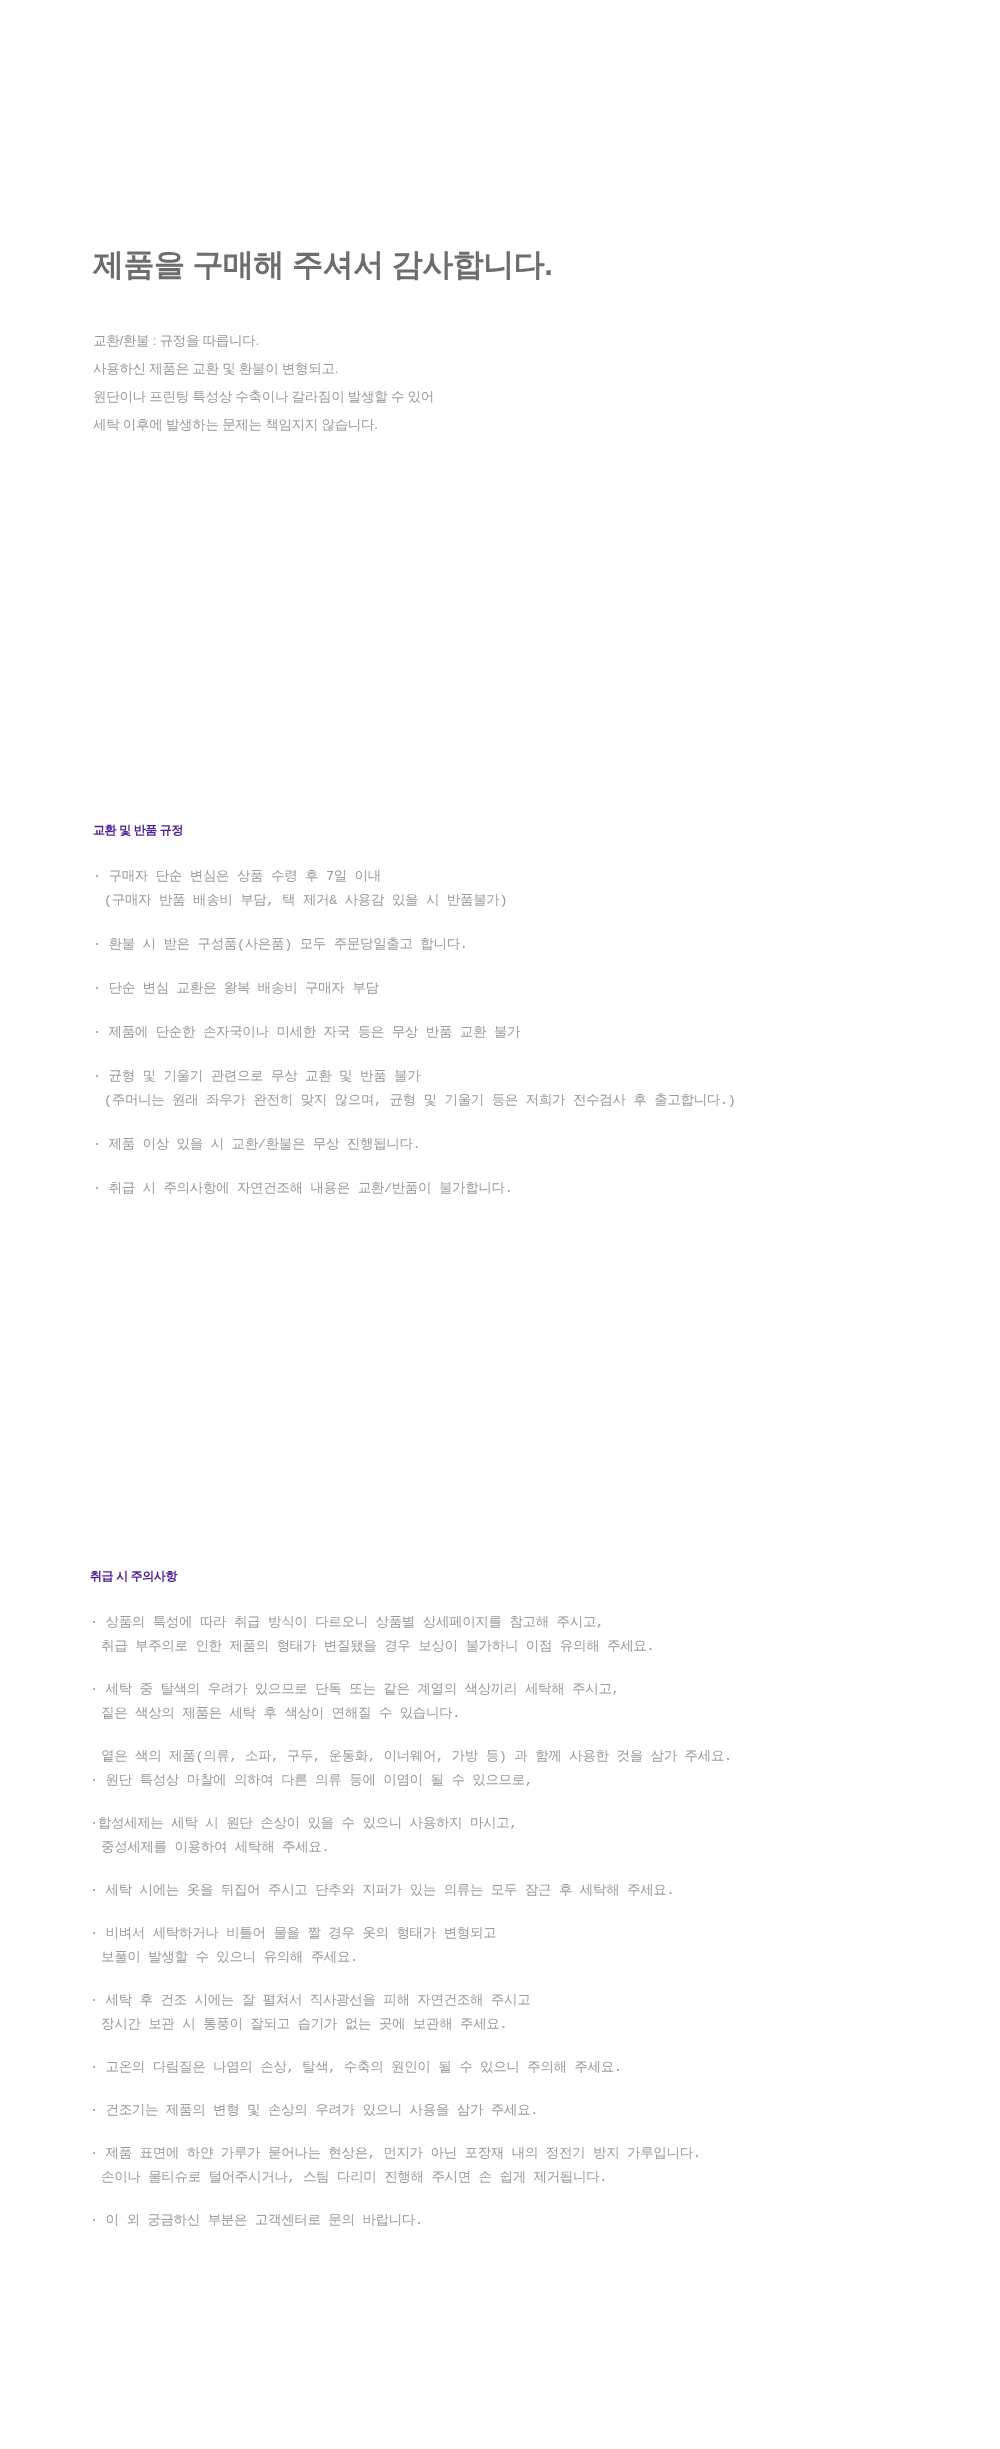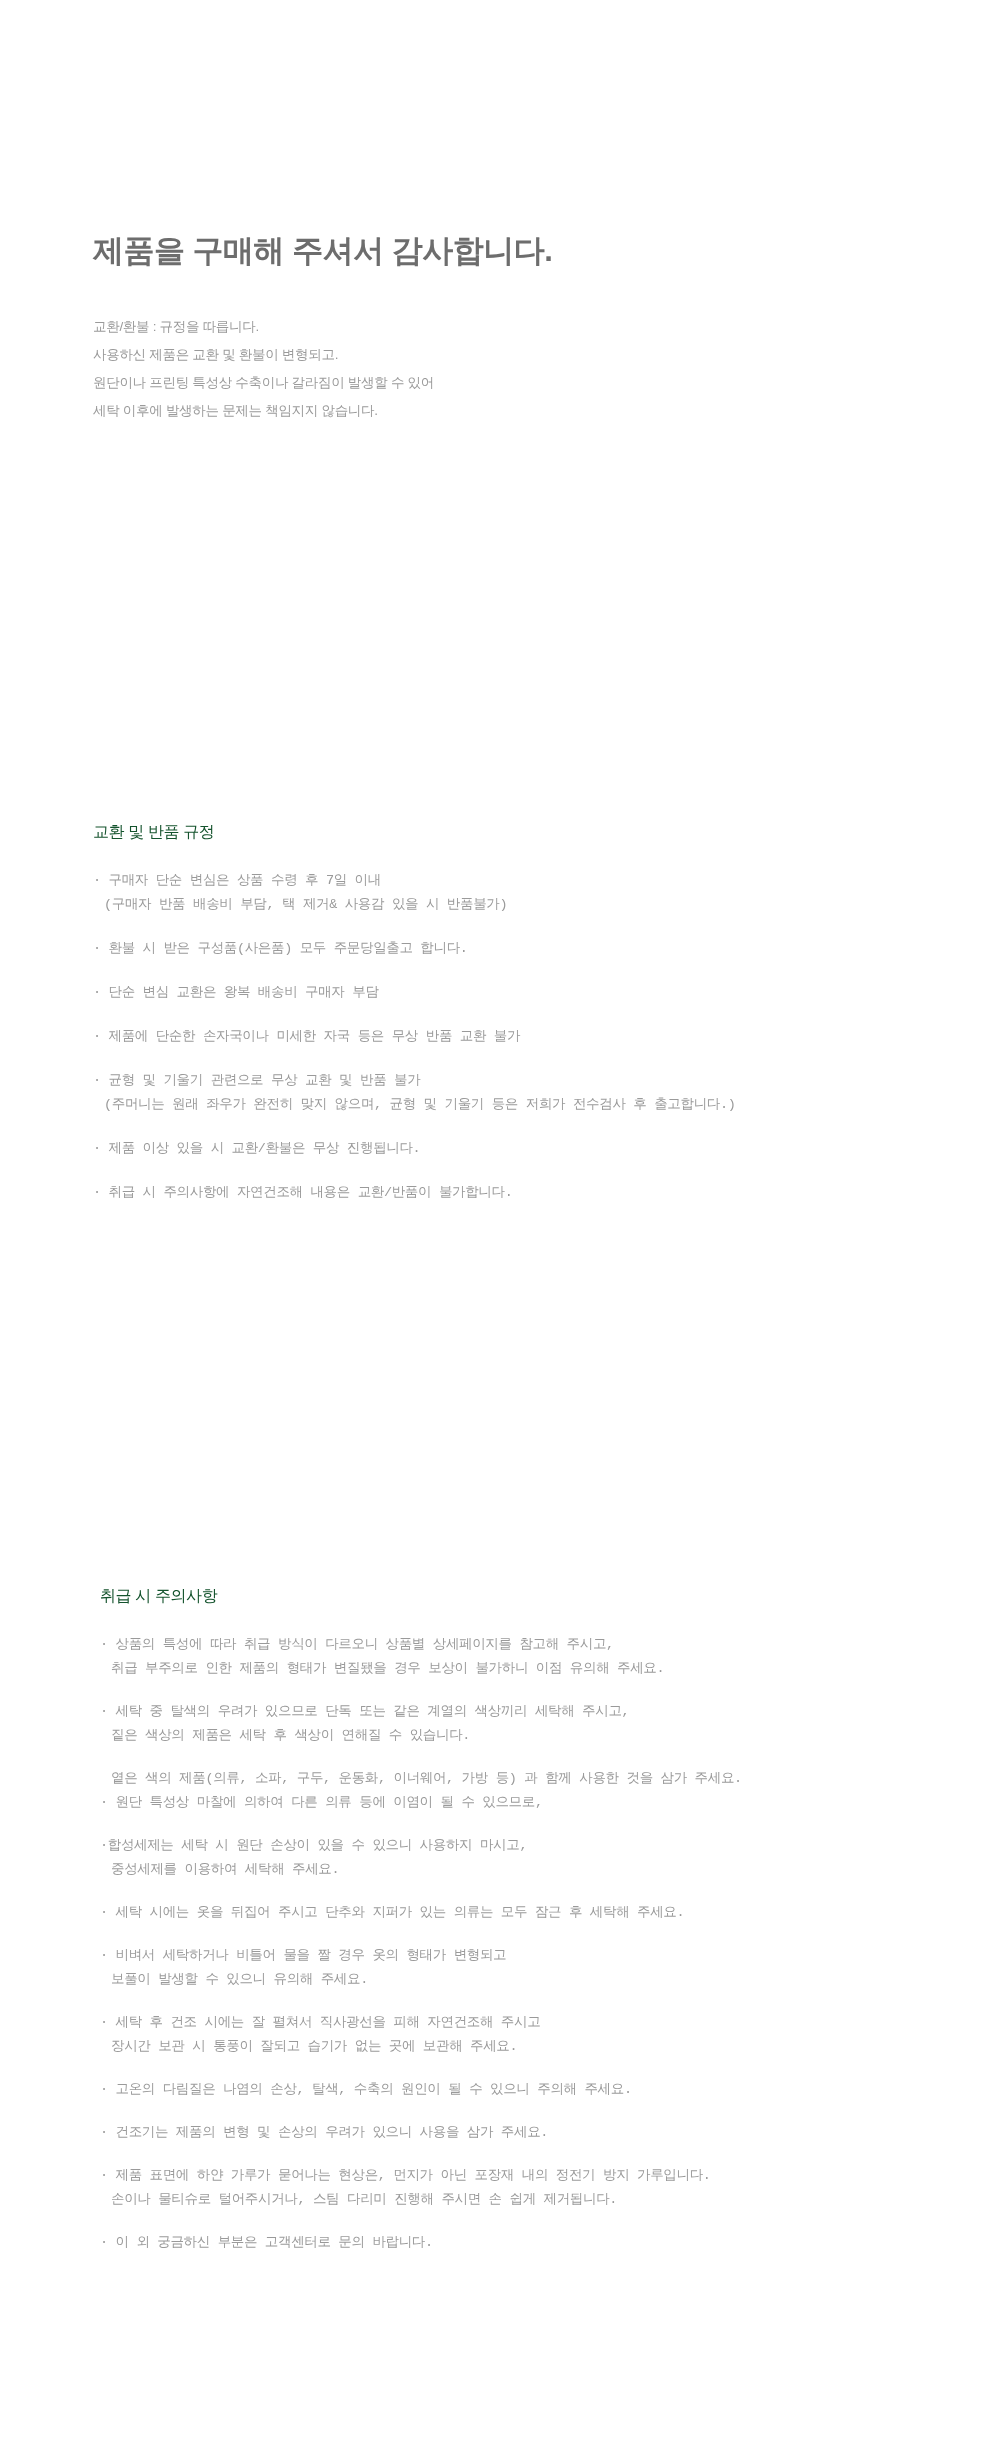--- a/index.html
+++ b/index.html
@@ -18,21 +18,21 @@
     position: relative;
     width: 1000px;
     min-height: 2449px;
     box-sizing: border-box;
   }
 
   
   .thanks-block {
     position: absolute;
     left: 93px;
-    top: 232px;
+    top: 246px;
     width: 820px;
   }
   .thanks-title {
     font-size: 31px;
     font-weight: bold;
     color: #6d6d6d;
     letter-spacing: -0.5px;
     margin: 0 0 44px 0;
     line-height: 1.2;
   }
@@ -41,40 +41,39 @@
     line-height: 2.08;
     color: #9a9a9a;
     letter-spacing: -0.3px;
   }
   .thanks-lines div {
     white-space: nowrap;
   }
 
   
   .sec-heading {
-    font-size: 16px;
-    font-weight: normal;
-    color: #14532d;
+    font-size: 12px;
+    font-weight: bold;
+    color: #4c1d95;
     letter-spacing: -0.4px;
     margin: 0 0 26px 0;
   }
 
   
   .exchange-block {
     position: absolute;
     left: 93px;
     top: 822px;
     width: 860px;
   }
   .return-block {
     position: absolute;
-    left: 100px;
+    left: 90px;
     top: 1568px;
     width: 880px;
-    margin-top: 18px;
   }
 
   .rule-list {
     list-style: none;
     margin: 0;
     padding: 0;
   }
   .rule-item {
     font-size: 13.5px;
     line-height: 1.78;

